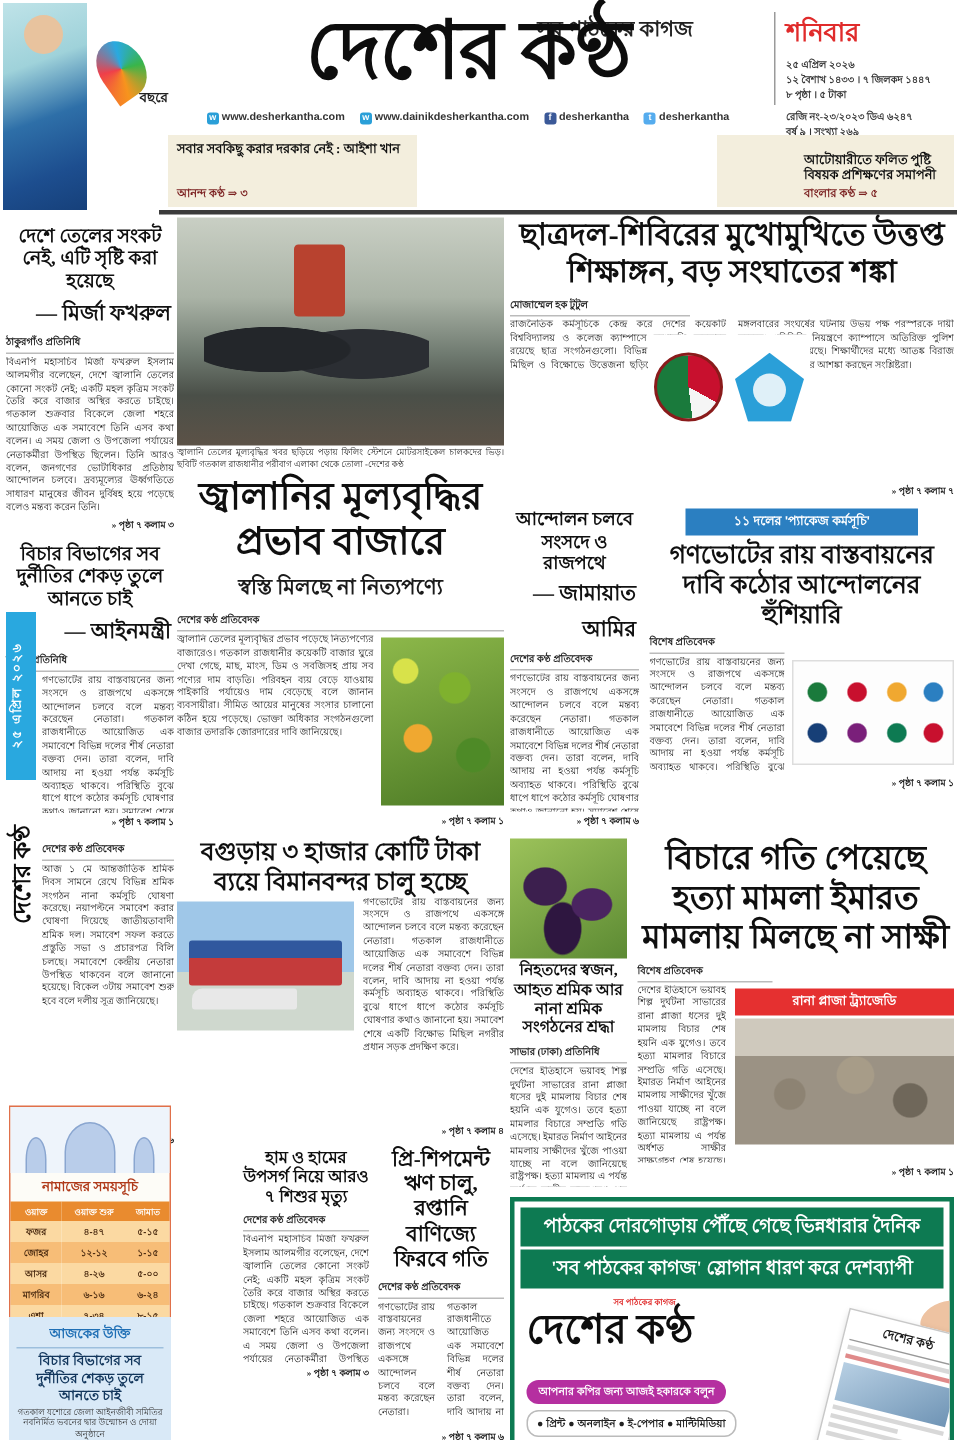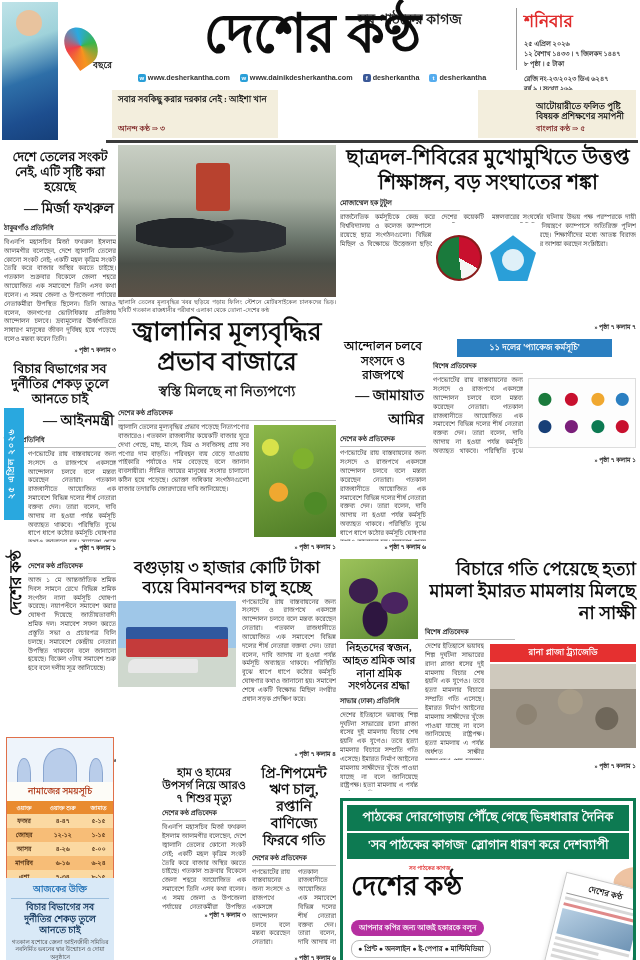--- a/index.html
+++ b/index.html
@@ -353,38 +353,39 @@
     <div class="r-row2">
       <article class="r2-a">
         <h3 class="hl">আন্দোলন চলবে সংসদে ও রাজপথে</h3>
         <div class="attr">— জামায়াত আমির</div>
         <div class="dl">দেশের কণ্ঠ প্রতিবেদক</div>
         <div class="body-txt" style="height:92px;">গণভোটের রায় বাস্তবায়নের জন্য সংসদে ও রাজপথে একসঙ্গে আন্দোলন চলবে বলে মন্তব্য করেছেন নেতারা। গতকাল রাজধানীতে আয়োজিত এক সমাবেশে বিভিন্ন দলের শীর্ষ নেতারা বক্তব্য দেন। তারা বলেন, দাবি আদায় না হওয়া পর্যন্ত কর্মসূচি অব্যাহত থাকবে। পরিস্থিতি বুঝে ধাপে ধাপে কঠোর কর্মসূচি ঘোষণার কথাও জানানো হয়। সমাবেশ শেষে একটি বিক্ষোভ মিছিল নগরীর প্রধান সড়ক প্রদক্ষিণ করে।</div>
         <div class="jump">» পৃষ্ঠা ৭ কলাম ৬</div>
       </article>
       <article class="r2-b">
         <div class="kicker-blue">১১ দলের 'প্যাকেজ কর্মসূচি'</div>
+        <h2 class="hl" style="font-size:16.5px;">গণভোটের রায় বাস্তবায়নের দাবি কঠোর আন্দোলনের হুঁশিয়ারি</h2>
         <div class="dl" style="width:90px; margin-top:2px;">বিশেষ প্রতিবেদক</div>
         <div style="overflow:hidden;">
           <div class="collage"></div>
           <div class="body-txt" style="height:78px;">গণভোটের রায় বাস্তবায়নের জন্য সংসদে ও রাজপথে একসঙ্গে আন্দোলন চলবে বলে মন্তব্য করেছেন নেতারা। গতকাল রাজধানীতে আয়োজিত এক সমাবেশে বিভিন্ন দলের শীর্ষ নেতারা বক্তব্য দেন। তারা বলেন, দাবি আদায় না হওয়া পর্যন্ত কর্মসূচি অব্যাহত থাকবে। পরিস্থিতি বুঝে ধাপে ধাপে কঠোর কর্মসূচি ঘোষণার কথাও জানানো হয়। সমাবেশ শেষে একটি বিক্ষোভ মিছিল নগরীর প্রধান সড়ক প্রদক্ষিণ করে।</div>
           <div class="jump">» পৃষ্ঠা ৭ কলাম ১</div>
         </div>
       </article>
     </div>
 
     <div class="r-row3">
       <article class="r3-a">
         <div class="eggplant"></div>
         <h3 class="hl">নিহতদের স্বজন, আহত শ্রমিক আর নানা শ্রমিক সংগঠনের শ্রদ্ধা</h3>
         <div class="dl" style="margin-top:2px;">সাভার (ঢাকা) প্রতিনিধি</div>
         <div class="body-txt" style="height:80px;">দেশের ইতিহাসে ভয়াবহ শিল্প দুর্ঘটনা সাভারের রানা প্লাজা ধসের দুই মামলায় বিচার শেষ হয়নি এক যুগেও। তবে হত্যা মামলার বিচারে সম্প্রতি গতি এসেছে। ইমারত নির্মাণ আইনের মামলায় সাক্ষীদের খুঁজে পাওয়া যাচ্ছে না বলে জানিয়েছে রাষ্ট্রপক্ষ। হত্যা মামলায় এ পর্যন্ত অর্ধশত সাক্ষীর সাক্ষ্যগ্রহণ শেষ হয়েছে। সংশ্লিষ্টরা বলছেন, আগামী বছরের মধ্যে বিচারকাজ শেষ হতে পারে।</div>
       </article>
       <article class="r3-b">
-        <h2 class="hl" style="font-size:18px;text-align:right;">বিচারে গতি পেয়েছে হত্যা মামলা ইমারত মামলায় মিলছে না সাক্ষী</h2>
+        <h2 class="hl" style="font-size:22px;">বিচারে গতি পেয়েছে হত্যা মামলা ইমারত মামলায় মিলছে না সাক্ষী</h2>
         <div class="dl" style="width:90px; margin-top:2px;">বিশেষ প্রতিবেদক</div>
         <div style="overflow:hidden;">
           <div class="trial-right">
             <div class="kicker-red">রানা প্লাজা ট্র্যাজেডি</div>
             <div class="rubble"></div>
           </div>
           <div class="body-txt" style="height:118px;">দেশের ইতিহাসে ভয়াবহ শিল্প দুর্ঘটনা সাভারের রানা প্লাজা ধসের দুই মামলায় বিচার শেষ হয়নি এক যুগেও। তবে হত্যা মামলার বিচারে সম্প্রতি গতি এসেছে। ইমারত নির্মাণ আইনের মামলায় সাক্ষীদের খুঁজে পাওয়া যাচ্ছে না বলে জানিয়েছে রাষ্ট্রপক্ষ। হত্যা মামলায় এ পর্যন্ত অর্ধশত সাক্ষীর সাক্ষ্যগ্রহণ শেষ হয়েছে। সংশ্লিষ্টরা বলছেন, আগামী বছরের মধ্যে বিচারকাজ শেষ হতে পারে।</div>
           <div class="jump">» পৃষ্ঠা ৭ কলাম ১</div>
         </div>
       </article>

